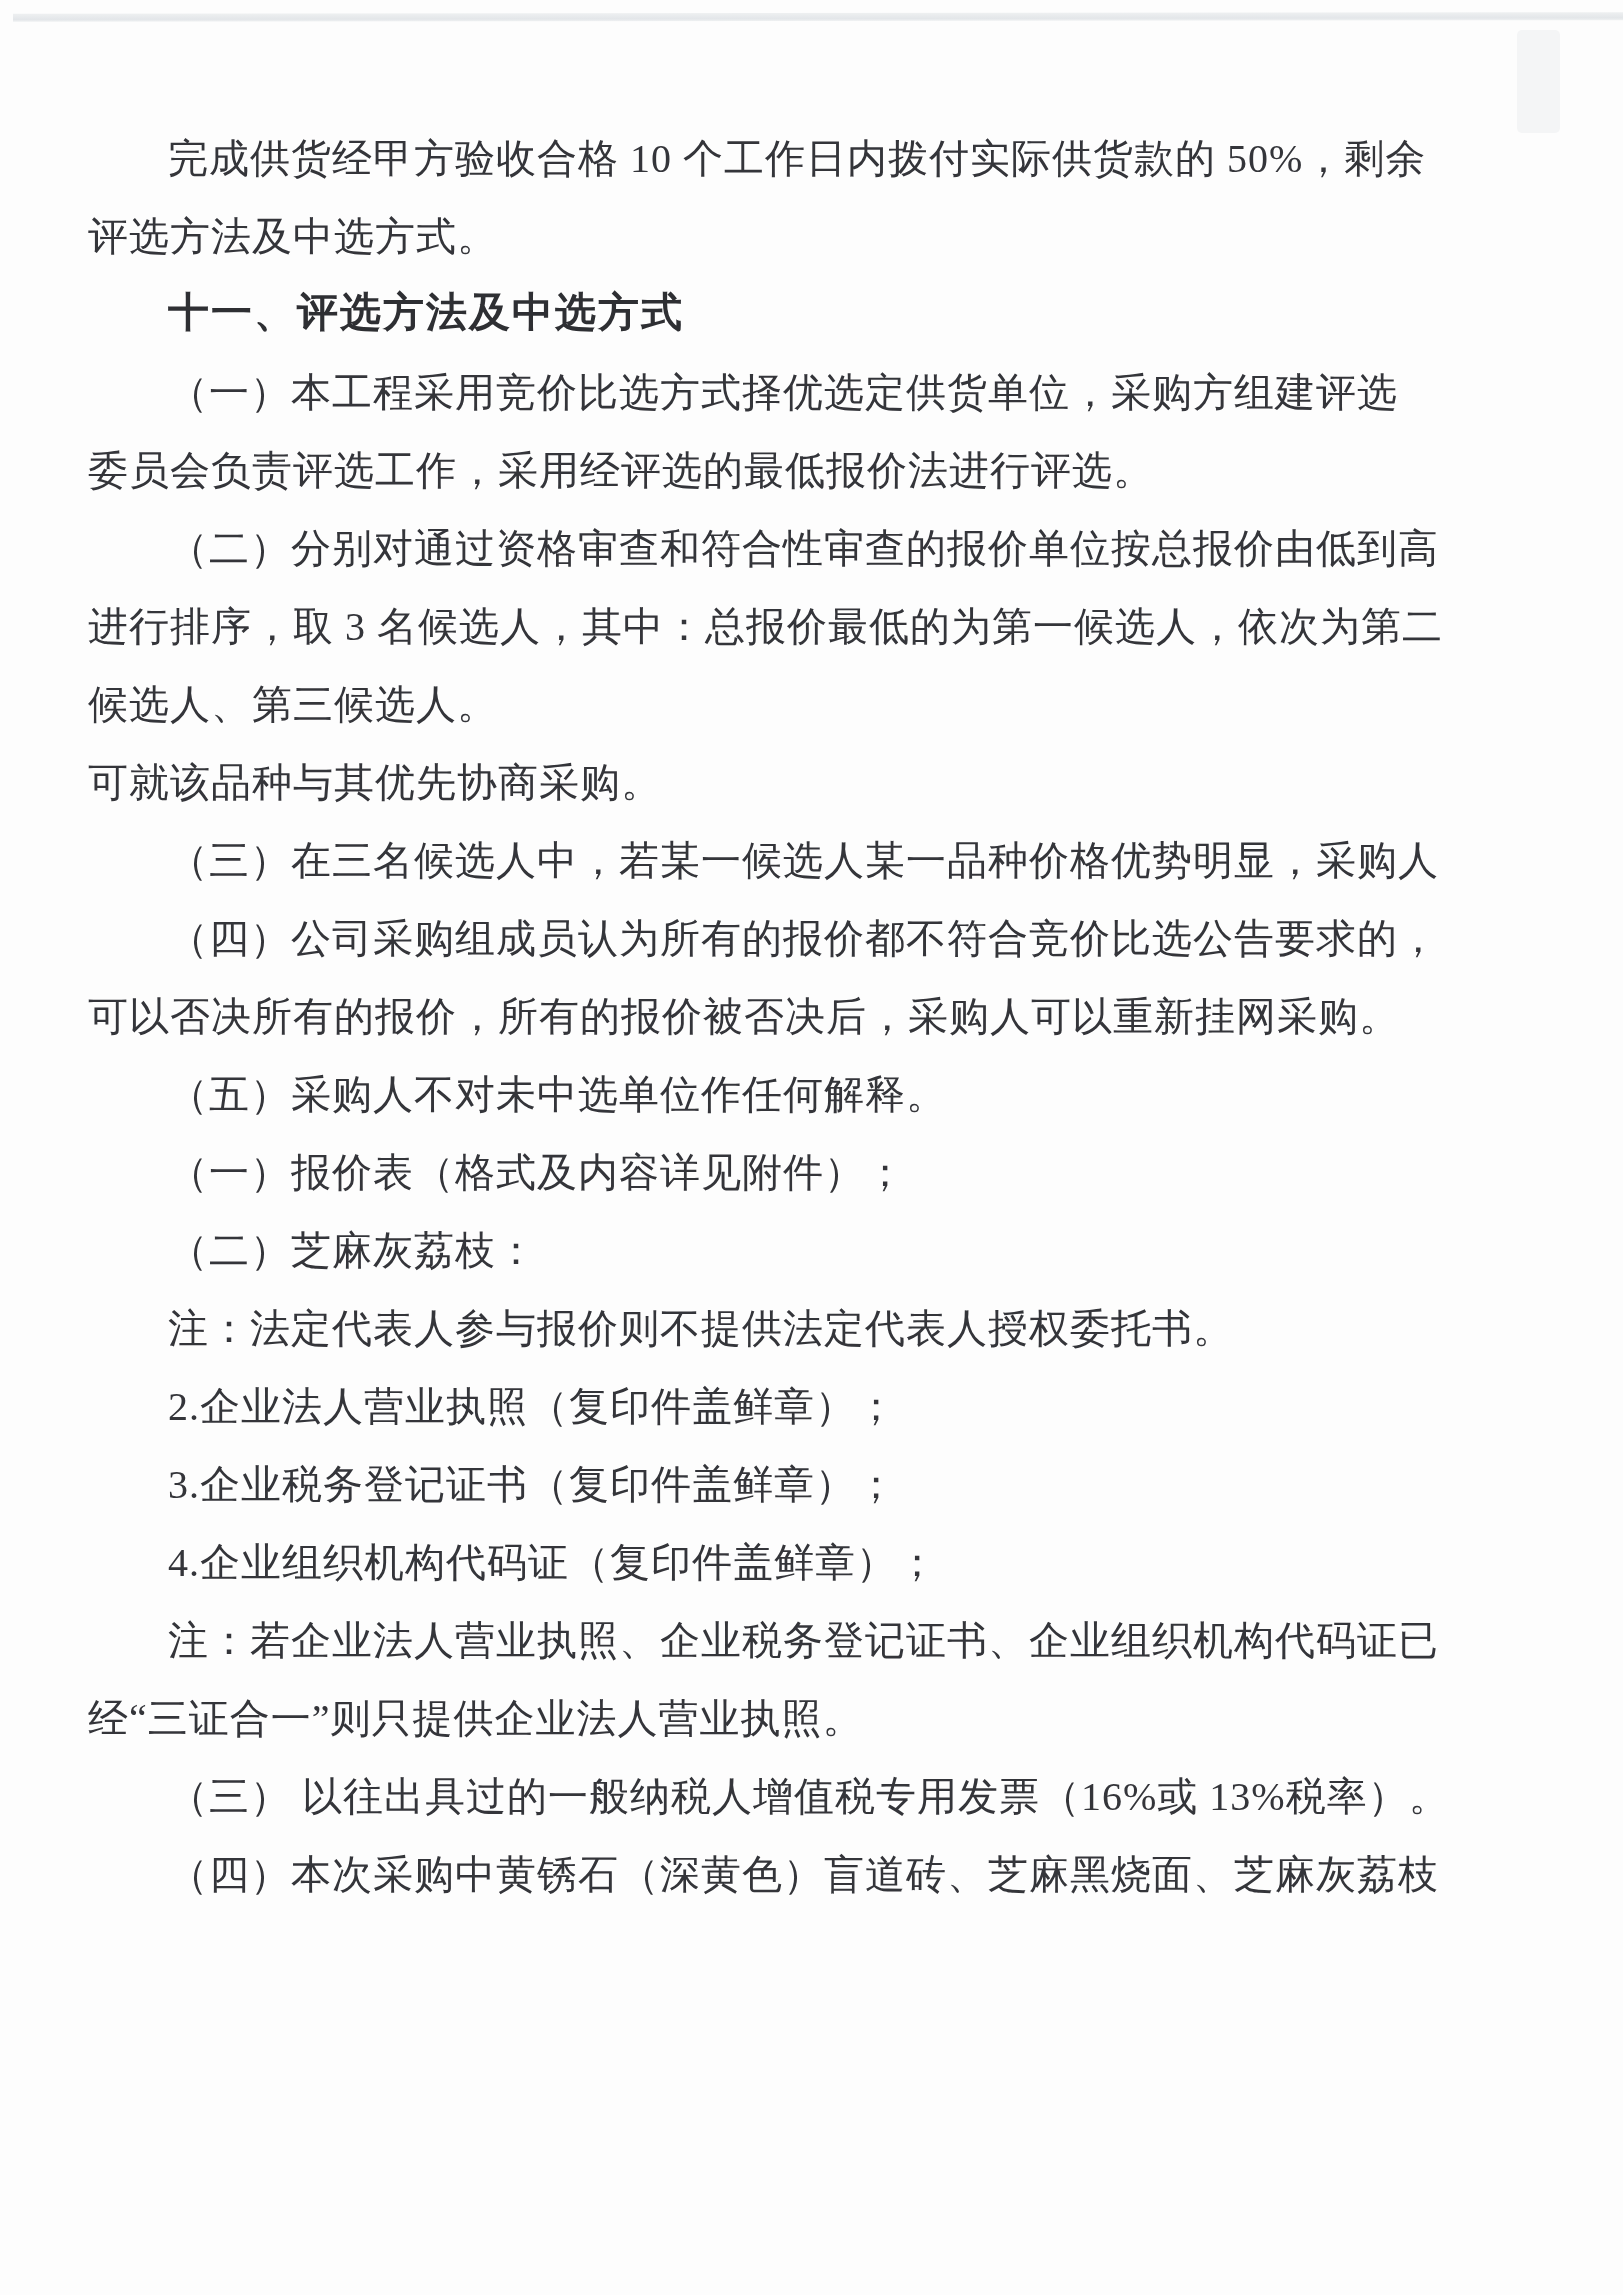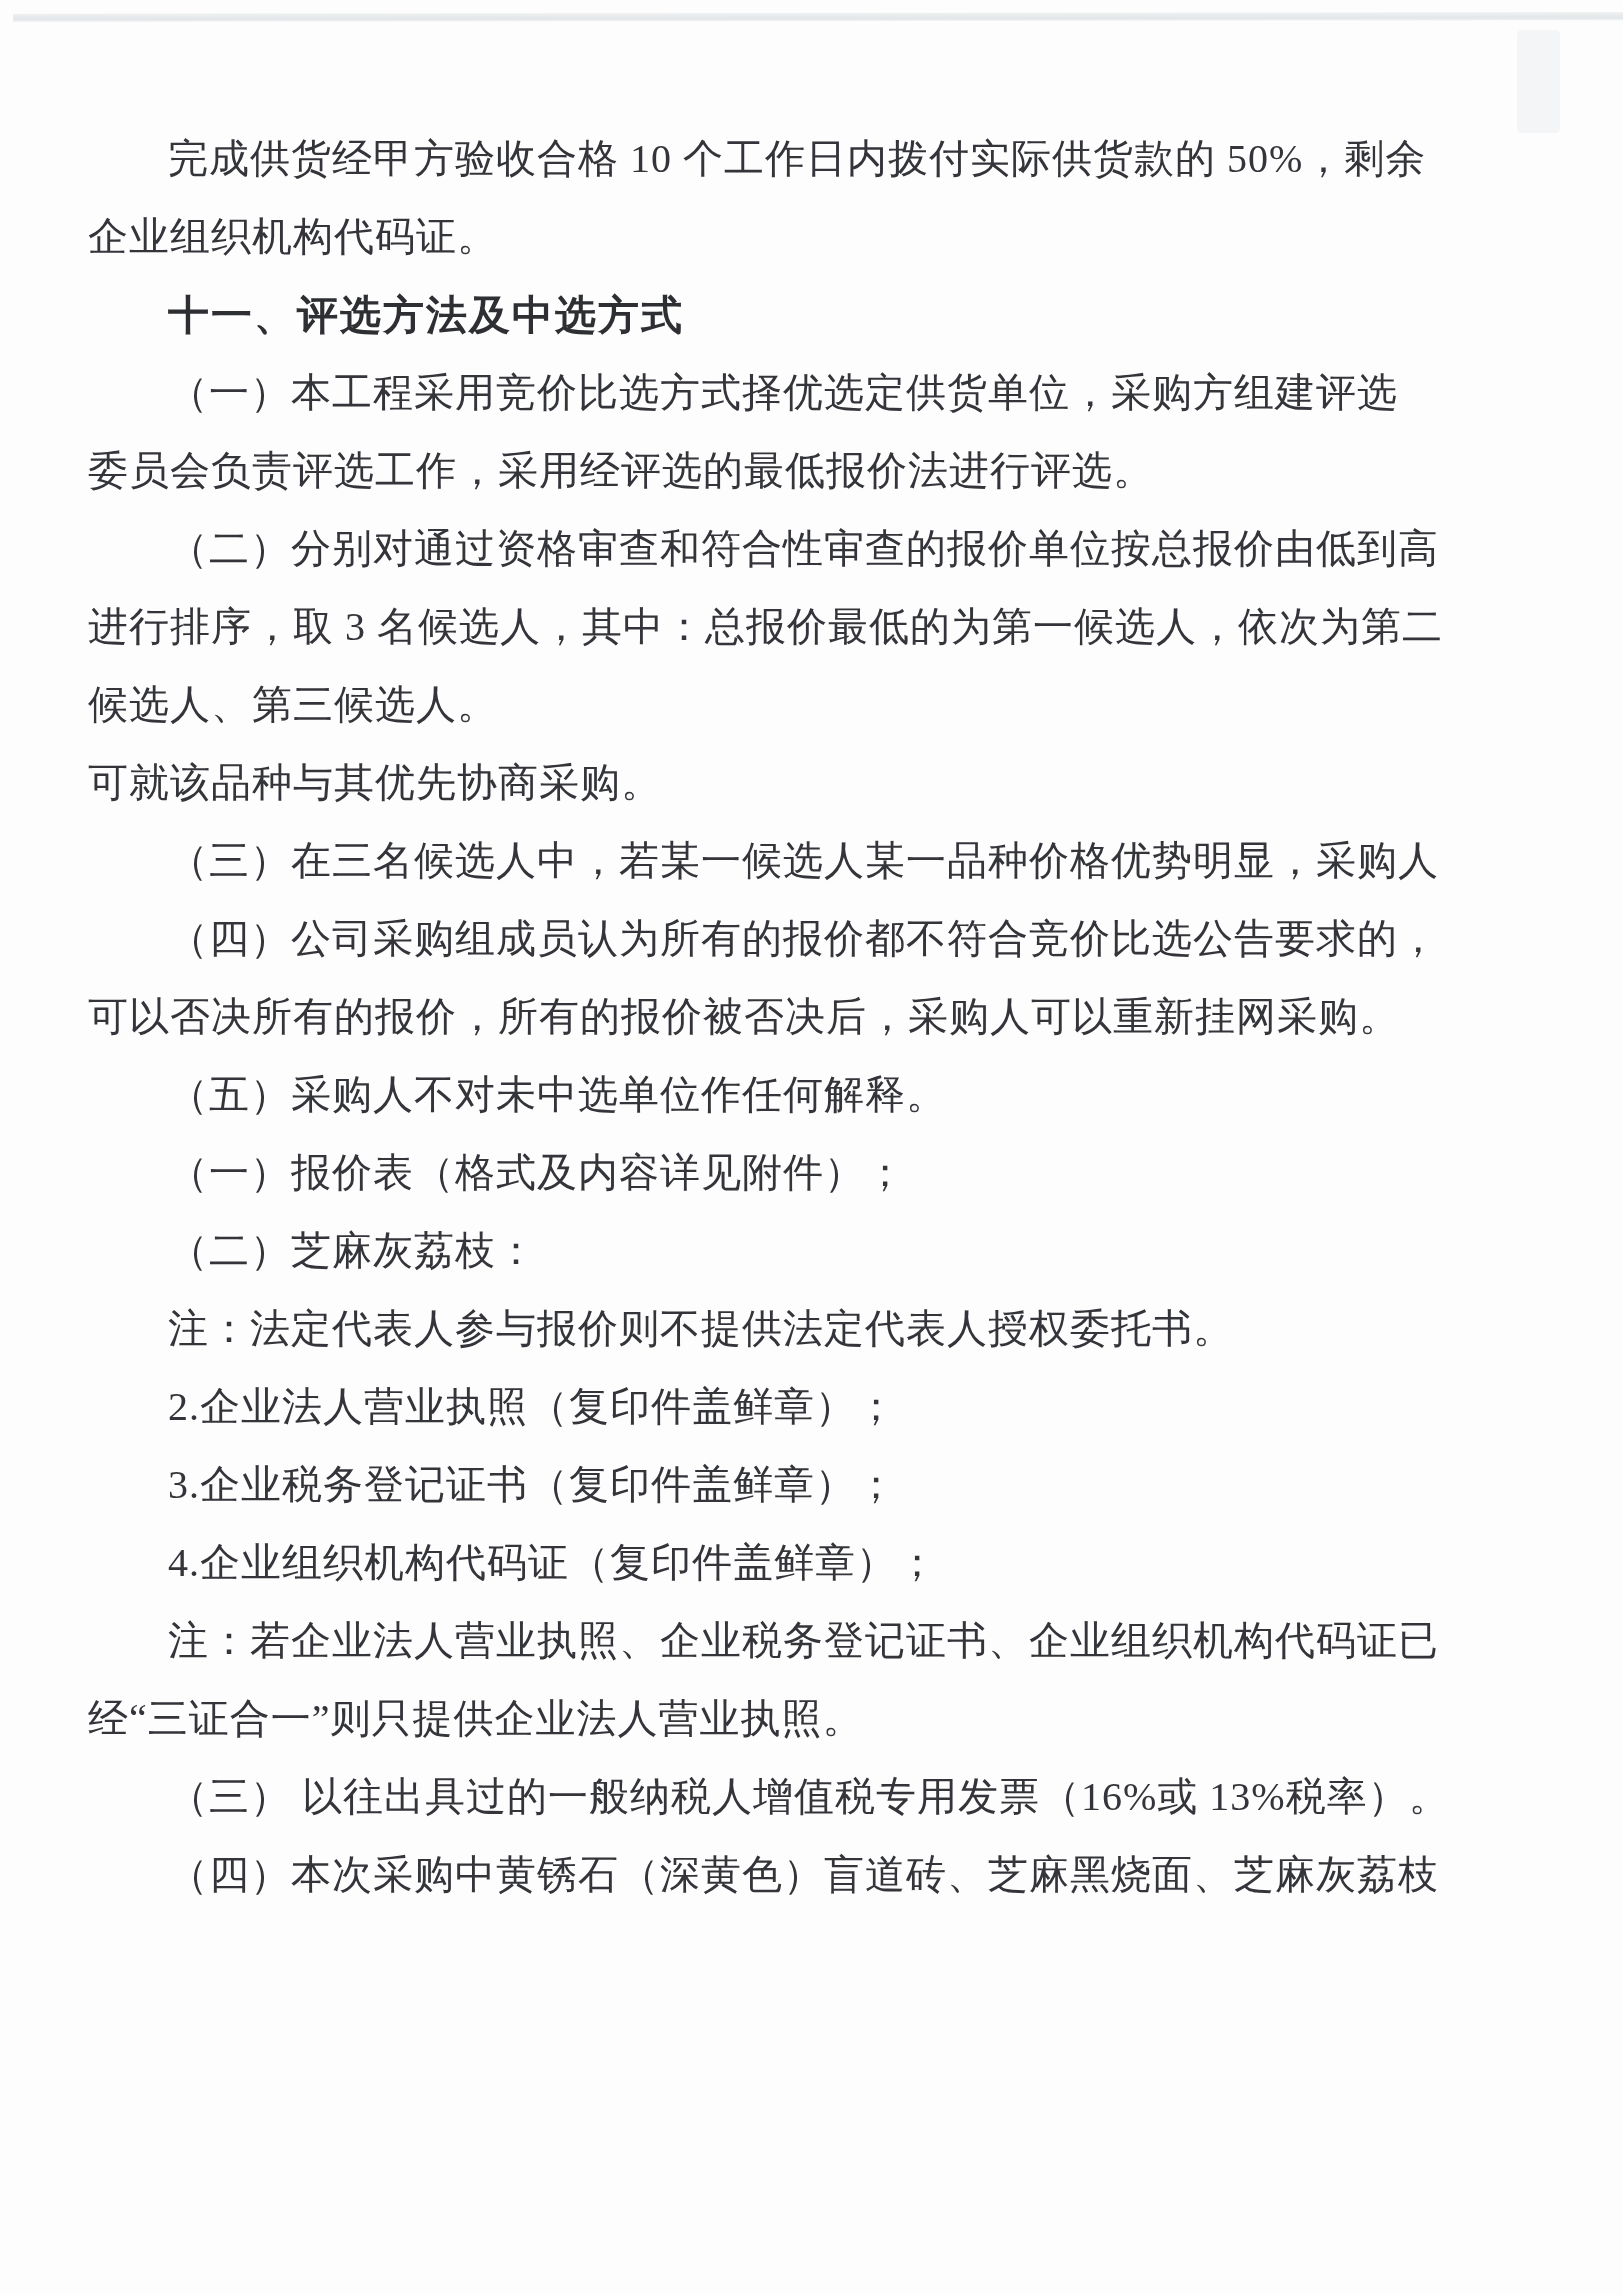--- a/index.html
+++ b/index.html
@@ -49,38 +49,38 @@
     letter-spacing: 1px;
     white-space: nowrap;
   }
   .indent {
     text-indent: 80px;
   }
   .cont {
     text-indent: 0;
   }
   .heading {
-    font-family: Liberation Serif, serif;
+    font-family: Liberation Mono, monospace;
     font-weight: 700;
     font-size: 41px;
     letter-spacing: 2px;
     color: #2e2f33;
   }
 </style>
 </head>
 <body>
 
 <div class="page">
 
   <div class="scan-streak"></div>
   <div class="scan-smudge"></div>
 
   <div class="textblock">
     <div class="line indent">完成供货经甲方验收合格 10 个工作日内拨付实际供货款的 50%，剩余</div>
-    <div class="line cont">企业组织机构代码证。</div>
+    <div class="line cont">评选方法及中选方式。</div>
     <div class="line indent heading">十一、评选方法及中选方式</div>
     <div class="line indent">（一）本工程采用竞价比选方式择优选定供货单位，采购方组建评选</div>
     <div class="line cont">委员会负责评选工作，采用经评选的最低报价法进行评选。</div>
     <div class="line indent">（二）分别对通过资格审查和符合性审查的报价单位按总报价由低到高</div>
     <div class="line cont">进行排序，取 3 名候选人，其中：总报价最低的为第一候选人，依次为第二</div>
     <div class="line cont">候选人、第三候选人。</div>
     <div class="line cont">可就该品种与其优先协商采购。</div>
     <div class="line indent">（三）在三名候选人中，若某一候选人某一品种价格优势明显，采购人</div>
     <div class="line indent">（四）公司采购组成员认为所有的报价都不符合竞价比选公告要求的，</div>
     <div class="line cont">可以否决所有的报价，所有的报价被否决后，采购人可以重新挂网采购。</div>

